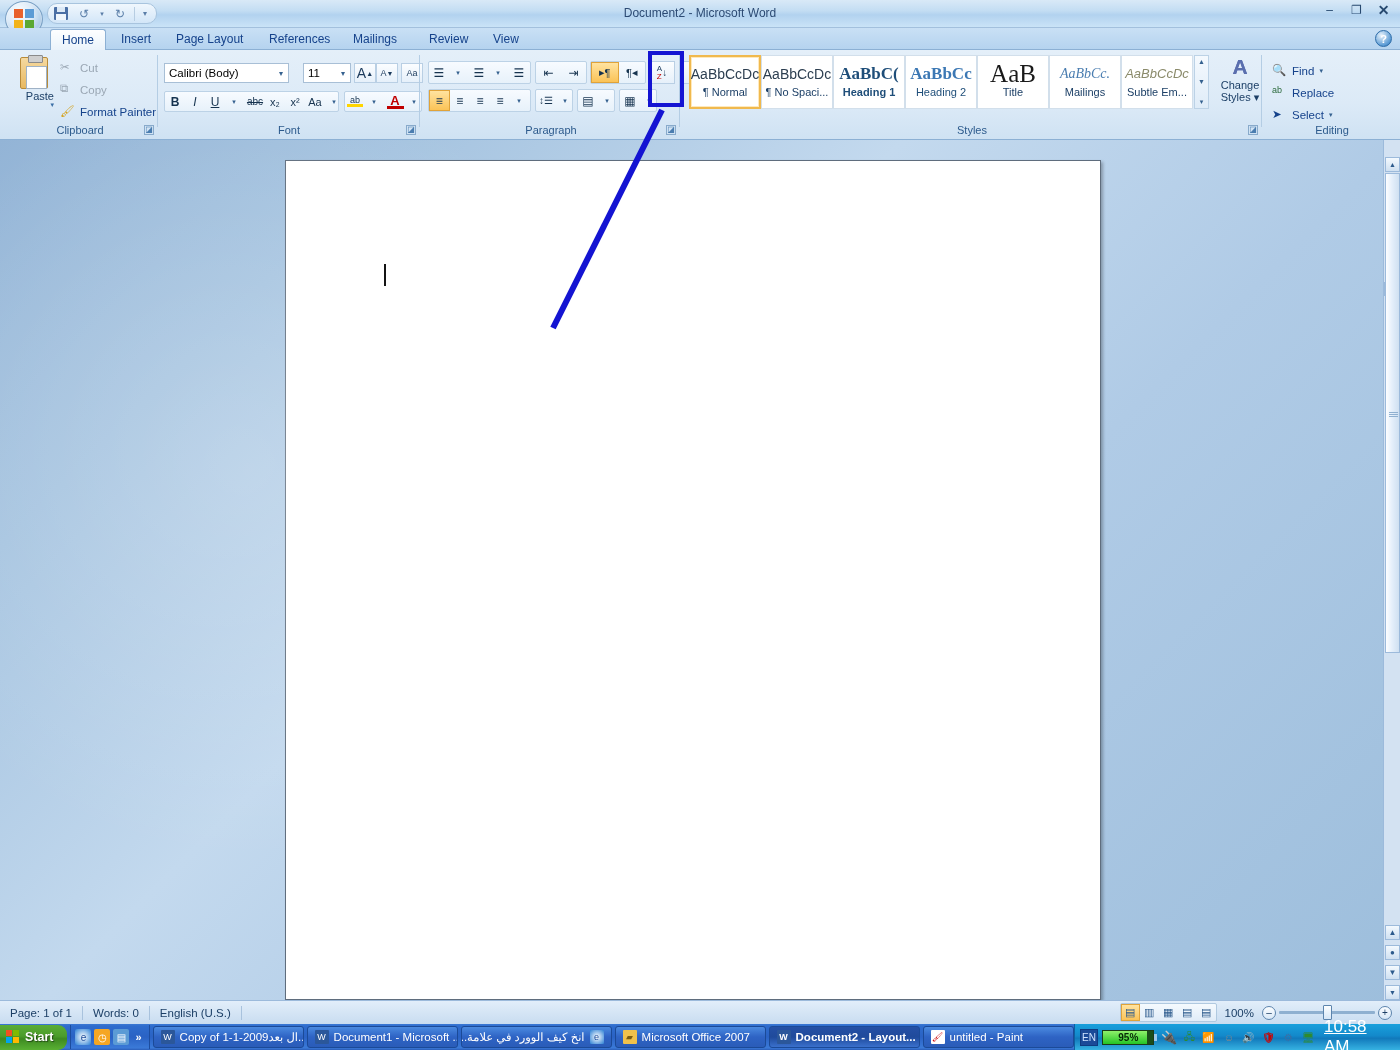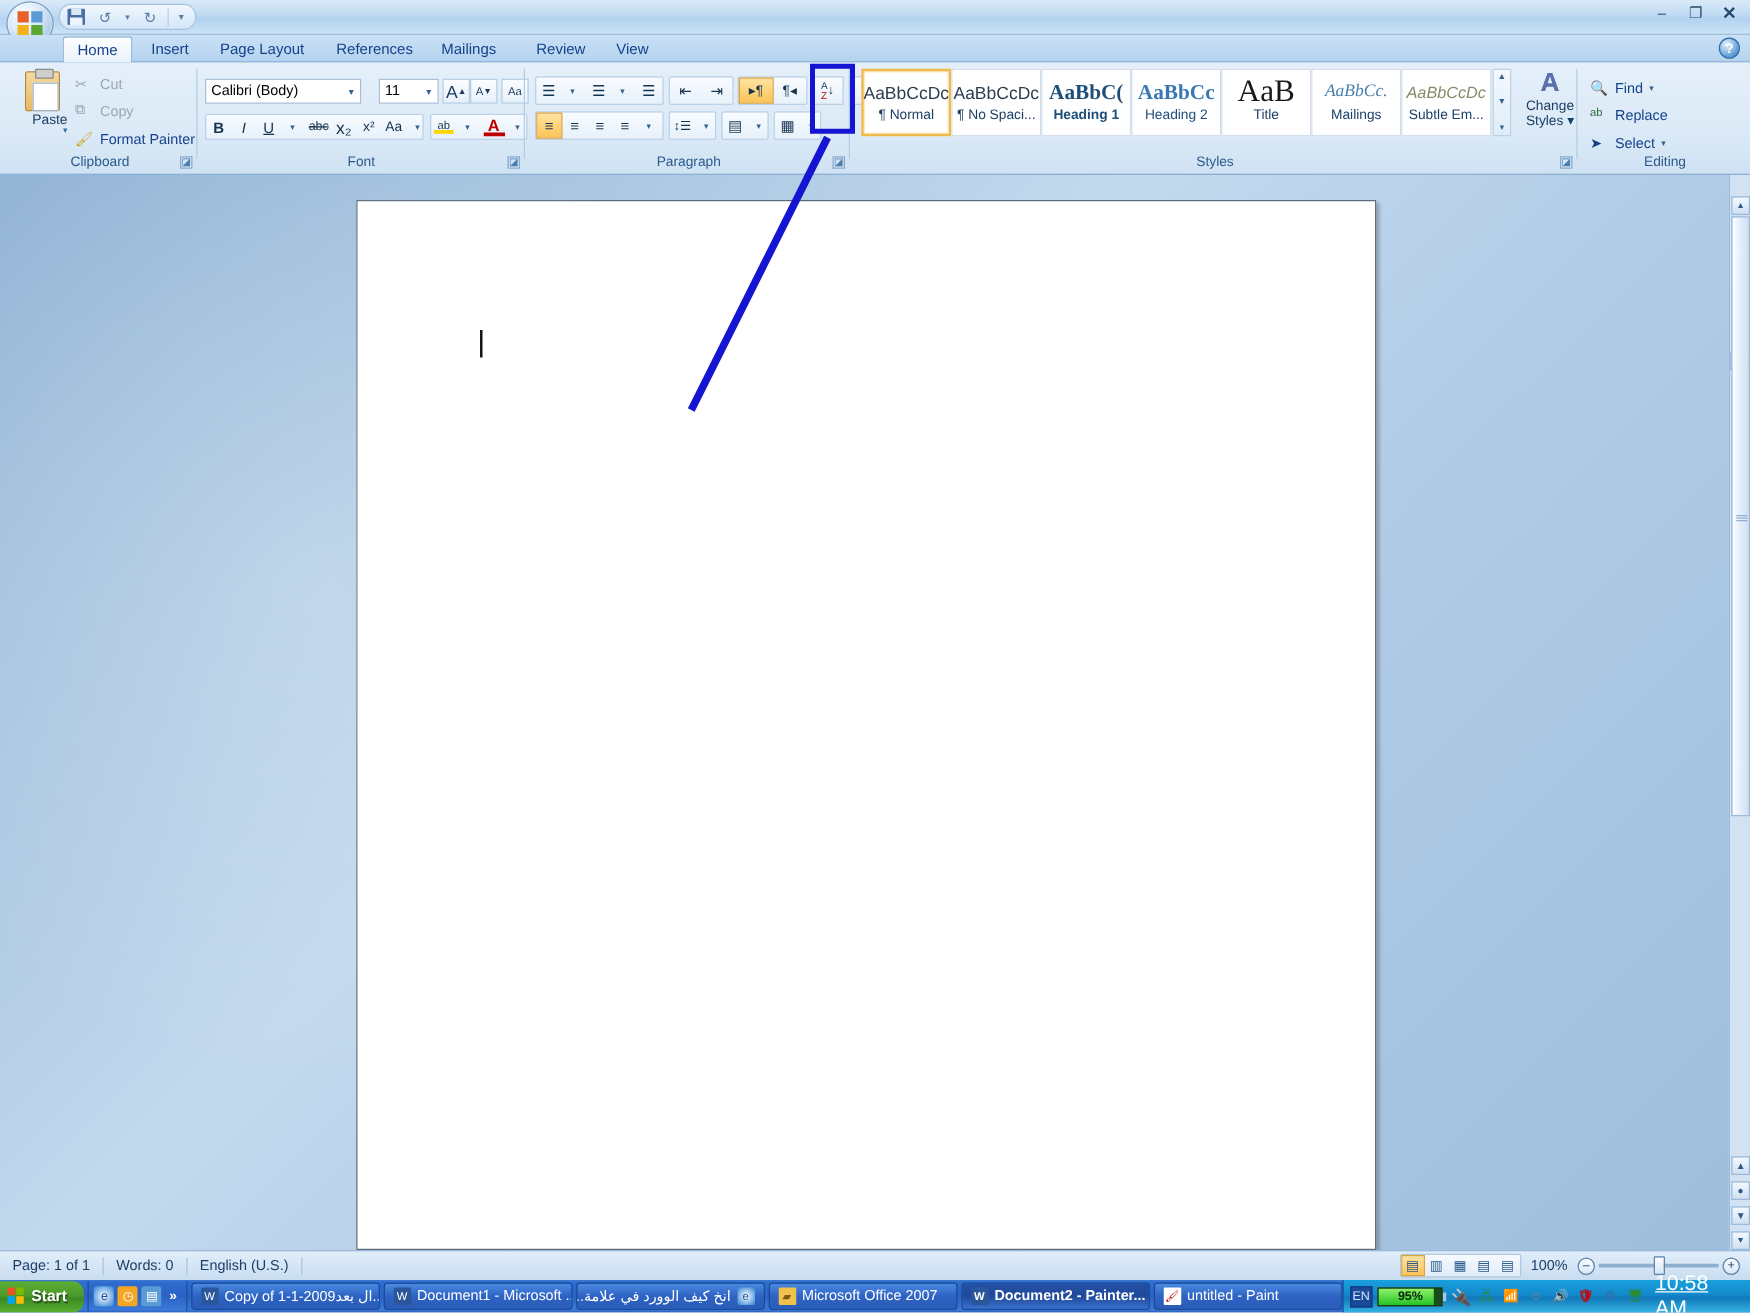--- a/index.html
+++ b/index.html
@@ -352,20 +352,21 @@
         </div>
       <div class="qat-btn">
           <span>↻</span>
         </div>
       <div class="qat-sep"></div>
       <div class="qat-btn" style="width:10px;font-size:8px;">
           <span>▾</span>
         </div>
     </div>
 
+    <div class="win-title">Document2 - Microsoft Word</div>
 
     <div class="win-btns">
       <div class="win-btn">
           <span>–</span>
         </div>
       <div class="win-btn">
           <span>❐</span>
         </div>
       <div class="win-btn close">
           <span>✕</span>
@@ -429,21 +430,21 @@
       <div class="btn boxed" style="left:243px; top:12px; width:22px; height:20px;">
         <span style="font-size:9px;">Aa</span>
       </div>
 
       <div class="btngrp" style="left:6px; top:40px; width:175px; height:21px;">
         <div class="gbtn" style="font-weight:bold;width:22px;">B</div>
         <div class="gbtn" style="font-style:italic;width:22px;">I</div>
         <div class="gbtn" style="text-decoration:underline;width:20px;">U</div>
         <div class="gbtn dd" style="width:9px;">▾</div>
         <div class="gbtn" style="text-decoration:line-through;font-size:10px;width:25px;">abc</div>
-        <div class="gbtn" style="width:22px;font-size:14px;">x₂</div>
+        <div class="gbtn" style="width:22px;font-size:11px;">x₂</div>
         <div class="gbtn" style="width:22px;font-size:11px;">x²</div>
         <div class="gbtn" style="width:22px;font-size:11px;">Aa</div>
         <div class="gbtn dd" style="width:9px;">▾</div>
       </div>
 
       <div class="btngrp" style="left:186px; top:40px; width:78px; height:21px;">
         <div class="gbtn" style="width:22px;flex-direction:column;line-height:8px;">
           <span style="font-size:9px;">ab</span>
           <span style="display:block;width:16px;height:3px;background:#ffd500;"></span>
         </div>
@@ -654,21 +655,21 @@
     <div class="task-btn" style="width:152px;justify-content:flex-end;">
       <span style="direction:rtl;">انخ كيف الوورد في علامة...</span>
       <span class="tb-ico" style="background:radial-gradient(circle,#fff,#2a7fd4);color:#1b4a98;">e</span>
     </div>
     <div class="task-btn" style="width:152px;">
       <span class="tb-ico" style="background:#f0c14b;color:#7a5c10;">▰</span>
       <span>Microsoft Office 2007</span>
     </div>
     <div class="task-btn active" style="width:152px;">
       <span class="tb-ico" style="background:#2b579a;">W</span>
-      <span>Document2 - Painter...</span>
+      <span>Document2 - Layout...</span>
     </div>
     <div class="task-btn" style="width:152px;">
       <span class="tb-ico" style="background:#fff;color:#c00;">🖌</span>
       <span>untitled - Paint</span>
     </div>
 
     <div class="tray">
       <div class="lang-ico">EN</div>
       <div class="battery">
         <div class="bat-body">

